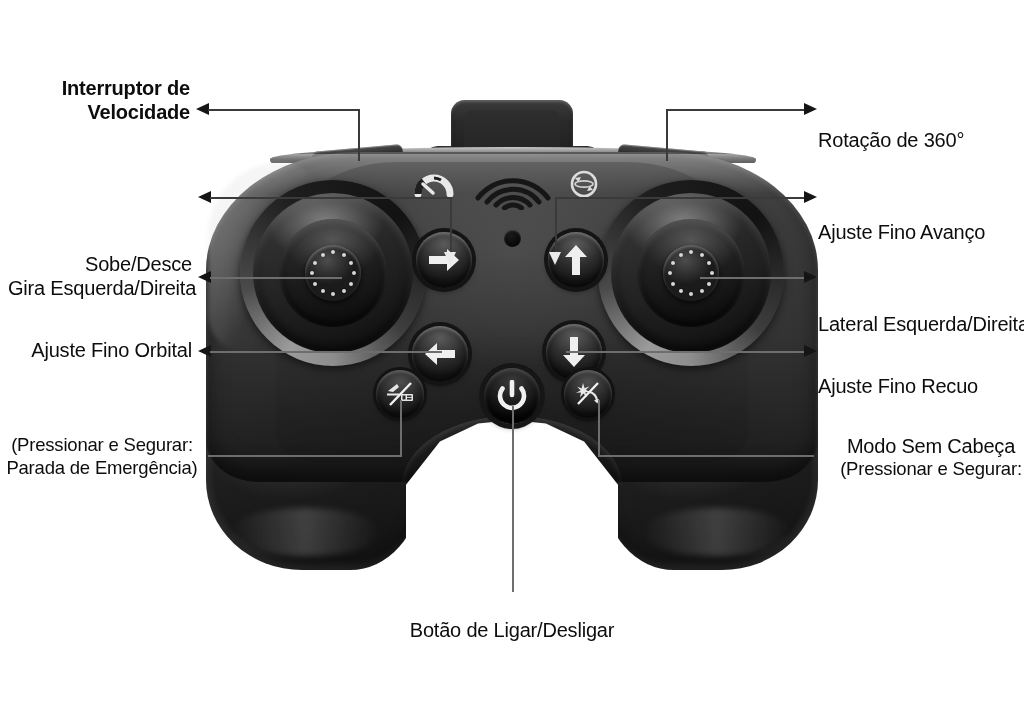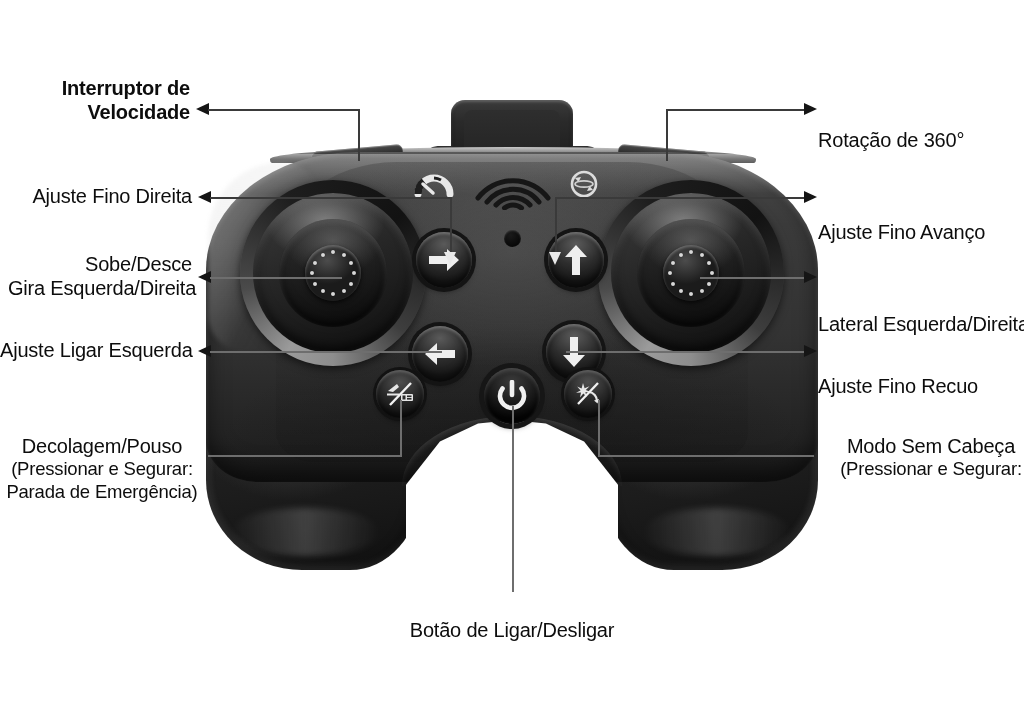--- a/index.html
+++ b/index.html
@@ -504,48 +504,44 @@
 
   <div class="label r" style="left:0; top:76px; width:190px;font-weight:bold;">
     <span>Interruptor de</span><br>
     <span>Velocidade</span>
   </div>
 
   <div class="label l" style="left:818px; top:92px; width:206px;">
     <span>Rotação de 360°</span>
   </div>
 
-  <div class="label r" style="left:0; top:184px; width:192px;">
-    <span>Ajuste Fino Direita</span>
-  </div>
 
   <div class="label l" style="left:818px; top:184px; width:206px;">
     <span>Ajuste Fino Avanço</span>
   </div>
 
   <div class="label r" style="left:0; top:252px; width:192px;padding-left:8px;">
     <span>Sobe/Desce</span><br>
     <span>Gira Esquerda/Direita</span>
   </div>
 
   <div class="label l" style="left:818px; top:252px; width:212px;">
     <br>
     <span>Lateral Esquerda/Direita</span>
   </div>
 
   <div class="label r" style="left:0; top:338px; width:192px;">
-    <span>Ajuste Ligar Esquerda</span>
+    <span>Ajuste Fino Orbital</span>
   </div>
 
   <div class="label l" style="left:818px; top:338px; width:200px;">
     <span>Ajuste Fino Recuo</span>
   </div>
 
   <div class="label c" style="left:0; top:434px; width:204px;">
-    <span>Decolagem/Pouso</span>
     <span class="sub">(Pressionar e Segurar:</span>
     <span class="sub">Parada de Emergência)</span>
   </div>
 
   <div class="label c" style="left:818px; top:434px; width:206px;margin-left:10px;">
     <span>Modo Sem Cabeça</span>
     <span class="sub">(Pressionar e Segurar:</span>
   </div>
 
   <div class="label c" style="left:362px; top:618px; width:300px;text-align:center;">

